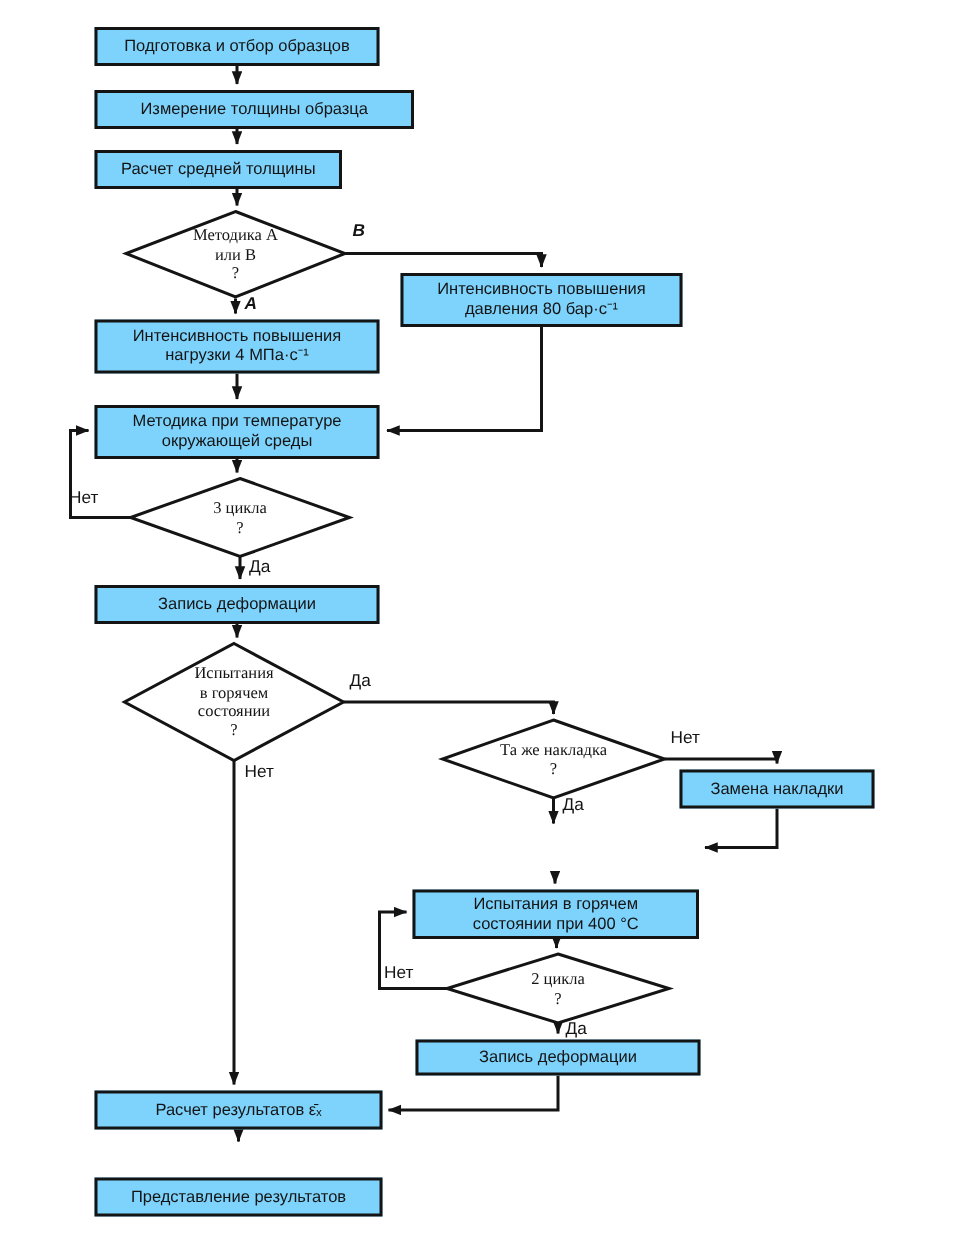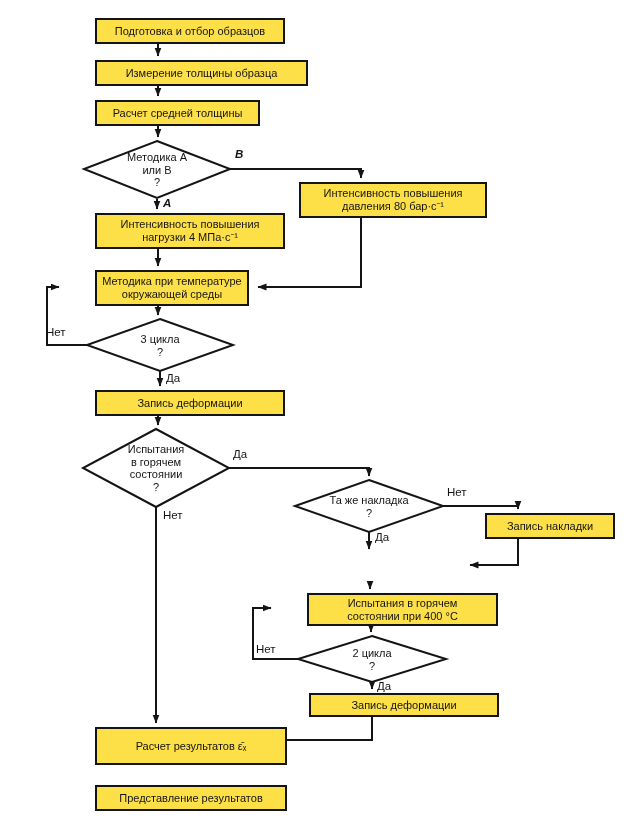--- a/index.html
+++ b/index.html
@@ -17,40 +17,40 @@
   }
   #wires {
     position: absolute;
     left: 0; top: 0;
     width: 643px; height: 831px;
   }
   .box {
     position: absolute;
     box-sizing: border-box;
     border: 2px solid #141414;
-    background: #fde047;
+    background: #7dd3fc;
     color: #141414;
     display: flex;
     align-items: center;
     justify-content: center;
     text-align: center;
     font-size: 11px;
     line-height: 13px;
     white-space: pre-line;
     padding: 1px 4px;
-    margin-left: 32px;
   }
   .dtext {
     position: absolute;
     color: #141414;
     text-align: center;
     font-size: 11px;
     line-height: 12.5px;
     white-space: pre-line;
     pointer-events: none;
+    font-family: Liberation Serif, serif;
   }
   .blabel {
     position: absolute;
     color: #141414;
     font-size: 11.5px;
     line-height: 12px;
   }
   .italic { font-style: italic; font-weight: bold; }
 </style>
 </head>
@@ -97,28 +97,28 @@
     </g>
   </svg>
 
   <div class="box" style="left:63px; top:18px; width:190px; height:26px">Подготовка и отбор образцов</div>
   <div class="box" style="left:63px; top:60px; width:213px; height:26px">Измерение толщины образца</div>
   <div class="box" style="left:63px; top:100px; width:165px; height:26px">Расчет средней толщины</div>
   <div class="box" style="left:63px; top:213px; width:190px; height:36px">Интенсивность повышения
 нагрузки 4 МПа·с⁻¹</div>
   <div class="box" style="left:267px; top:182px; width:188px; height:36px">Интенсивность повышения
 давления 80 бар·с⁻¹</div>
-  <div class="box" style="left:63px; top:270px; width:154px; height:36px">Методика при температуре
+  <div class="box" style="left:63px; top:270px; width:190px; height:36px">Методика при температуре
 окружающей среды</div>
   <div class="box" style="left:63px; top:390px; width:190px; height:26px">Запись деформации</div>
-  <div class="box" style="left:453px; top:513px; width:130px; height:26px">Запись накладки</div>
+  <div class="box" style="left:453px; top:513px; width:130px; height:26px">Замена накладки</div>
   <div class="box" style="left:275px; top:593px; width:191px; height:33px">Испытания в горячем
 состоянии при 400 °С</div>
   <div class="box" style="left:277px; top:693px; width:190px; height:24px">Запись деформации</div>
-  <div class="box" style="left:63px; top:727px; width:192px; height:38px">Расчет результатов ε̄ₓ</div>
+  <div class="box" style="left:63px; top:727px; width:192px; height:26px">Расчет результатов ε̄ₓ</div>
   <div class="box" style="left:63px; top:785px; width:192px; height:26px">Представление результатов</div>
 
   <div class="dtext" style="left:97px; top:151px; width:120px">Методика A
 или B
 ?</div>
   <div class="dtext" style="left:100px; top:333px; width:120px">3 цикла
 ?</div>
   <div class="dtext" style="left:96px; top:443px; width:120px">Испытания
 в горячем
 состоянии

